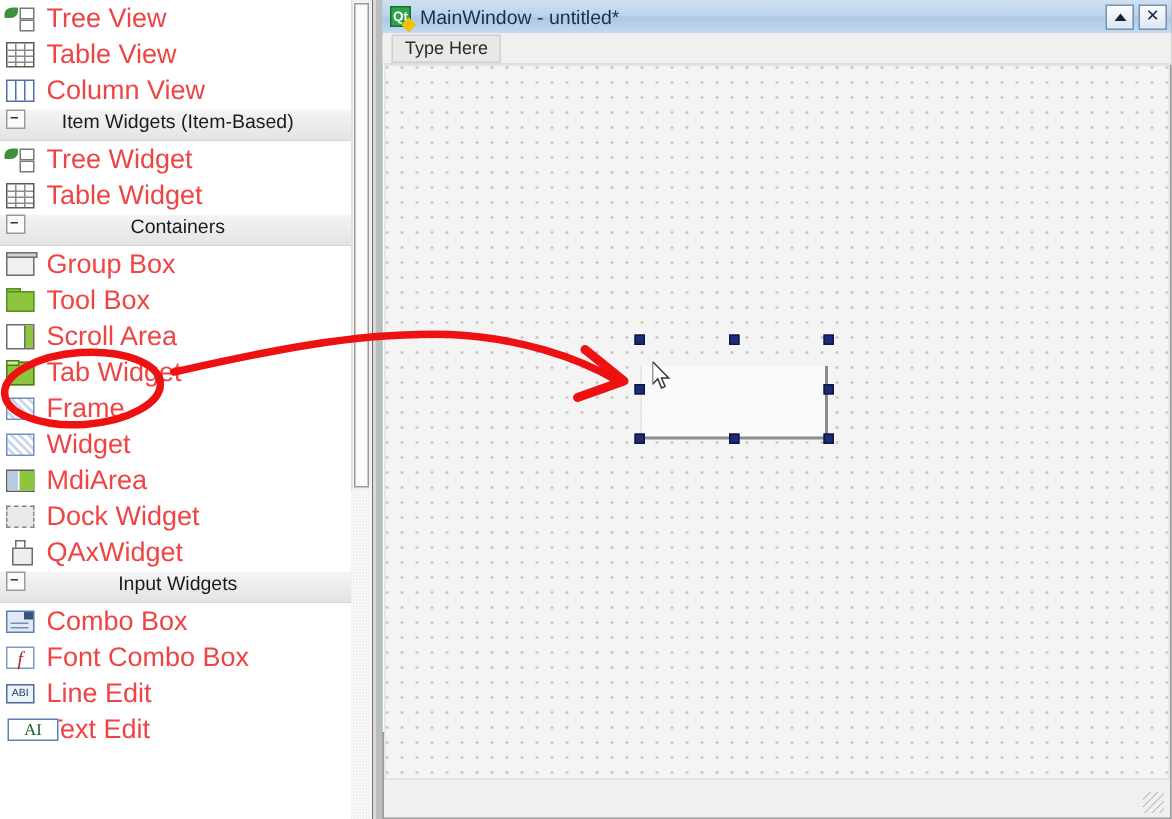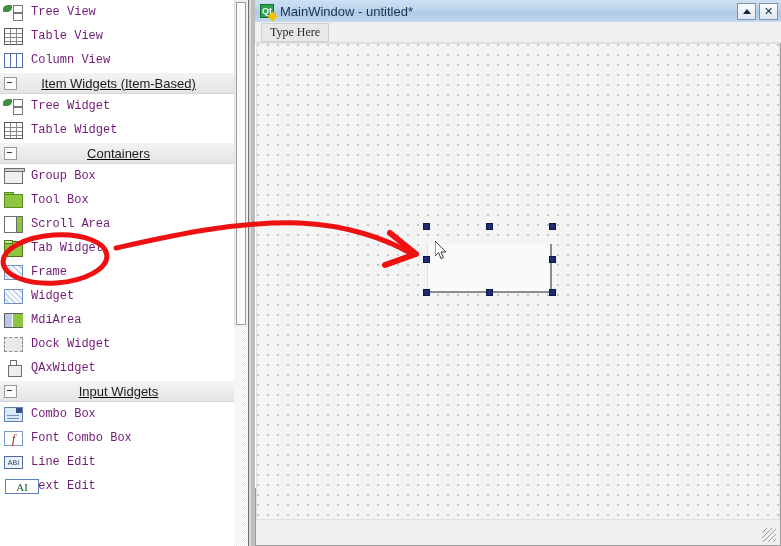--- a/index.html
+++ b/index.html
@@ -20,32 +20,31 @@
   .wb-row{
     position:relative;height:24px;width:234px;
     display:flex;align-items:center;
     box-sizing:border-box;
   }
   .wb-row .ico{
     width:22px;height:19px;margin-left:3px;margin-right:6px;
     flex:0 0 22px;position:relative;
   }
   .wb-row .lbl{
-    font-size:12px;color:#701a75;line-height:1;
+    font-size:18px;color:#ef4444;line-height:1;
     white-space:nowrap;
-    font-family:Liberation Mono, monospace;
   }
   
   .wb-group{
     position:relative;height:22px;width:234px;
     background:linear-gradient(to bottom,#f4f4f4 0%,#ececec 50%,#e4e4e4 100%);
     border-top:1px solid #ffffff;
     border-bottom:1px solid #d5d5d5;
     box-sizing:border-box;
-    display:flex;align-items:center;text-decoration:underline;
+    display:flex;align-items:flex-start;
   }
   .wb-group .exp{
     width:11px;height:11px;margin-left:4px;margin-right:0;
     border:1px solid #9a9a9a;background:#fbfbfb;
     position:relative;flex:0 0 11px;
   }
   .wb-group .exp:before{
     content:"";position:absolute;left:2px;top:4px;width:5px;height:1px;background:#333;
   }
   .wb-group .gtitle{
@@ -152,21 +151,21 @@
     display:flex;align-items:center;justify-content:center;
     font-size:11px;color:#11263c;line-height:1;
   }
   .mw-btn .up-tri{
     width:0;height:0;border-left:4px solid transparent;border-right:4px solid transparent;
     border-bottom:5px solid #12243a;
   }
   #mw-menubar{
     position:absolute;left:0;top:22px;right:0;height:20px;
     background:#f0f0f0;border-bottom:1px solid #dcdcdc;
-    display:flex;align-items:center;font-family:Liberation Serif, serif;
+    display:flex;align-items:center;
   }
   #mw-typehere{
     margin-left:6px;padding:2px 8px;font-size:12px;color:#2b2b2b;
     background:#e8e8e8;border:1px solid #cfcfcf;box-sizing:border-box;
     line-height:13px;
   }
   #mw-central{
     position:absolute;left:1px;top:43px;right:1px;bottom:26px;
     background:
       radial-gradient(circle at 1px 1px, #c3c3c3 0.7px, rgba(0,0,0,0) 1.1px) 0 0/10px 10px,

